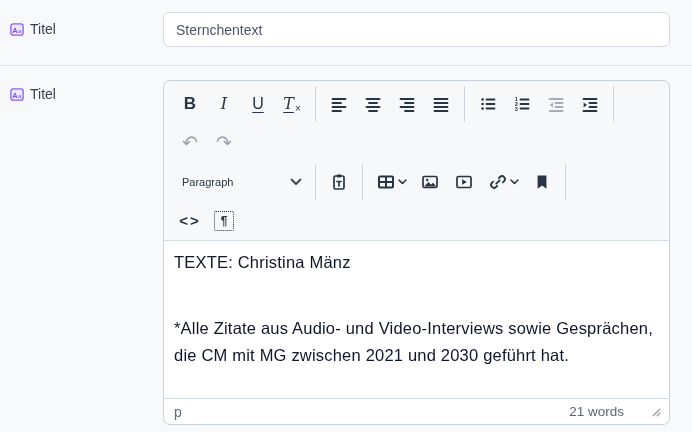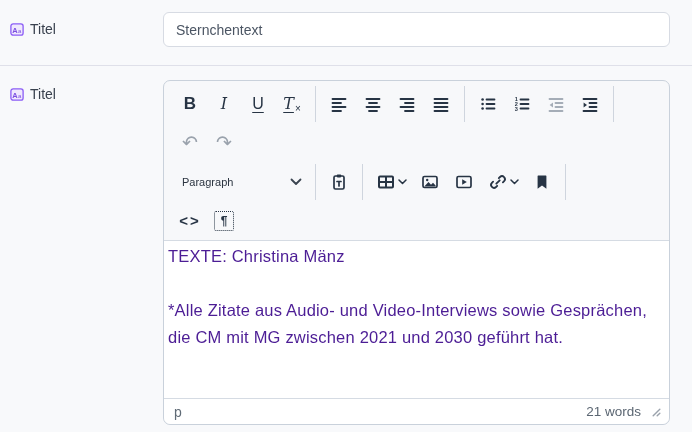--- a/index.html
+++ b/index.html
@@ -87,35 +87,35 @@
     flex:1 1 auto;
     background:#fff;
     border-top:1px solid #d5dbe3;
     border-bottom:1px solid #d5dbe3;
     padding:2px 4px;
     overflow:hidden;
     cursor:text;
   }
   .rte-p {
     font-size:16.5px; letter-spacing:0.2px;
-    line-height:27px; color:#4c1d95;
+    line-height:27px; color:#0f172a;
     min-height:27px; max-width:490px;
-    margin:0;
+    margin:6px;
   }
 
   
   .statusbar {
     flex:0 0 25px; height:25px;
     background:#fff;
     border-radius:0 0 7px 7px;
     display:flex; align-items:center; justify-content:space-between;
     padding:0 8px 0 10px;
   }
   .elem-path { font-size:14px; color:#606b76; cursor:pointer; }
-  .status-right { display:flex; align-items:center; gap:9px; }
+  .status-right { display:flex; align-items:center; gap:26px; }
   .word-count { font-size:13.5px; color:#5b6672; cursor:pointer; background:none; border:none; font-family:"Liberation Sans", sans-serif; }
   .resize-grip { cursor:nwse-resize; display:flex; }
 </style>
 </head>
 <body>
 
 <div class="page">
 
   <div class="field-label titel">
     <svg class="ic" width="14" height="13" viewBox="0 0 14 13">

